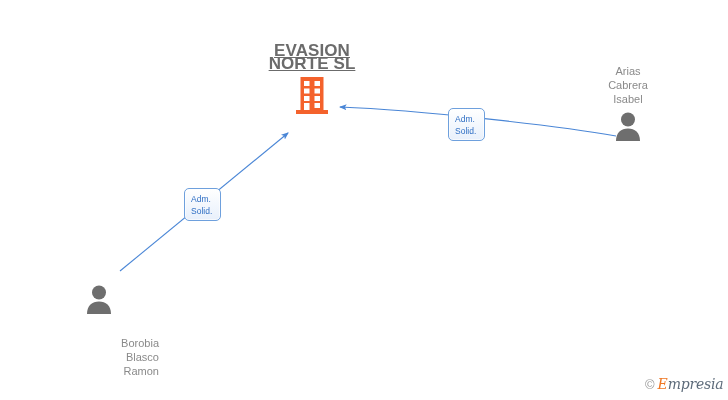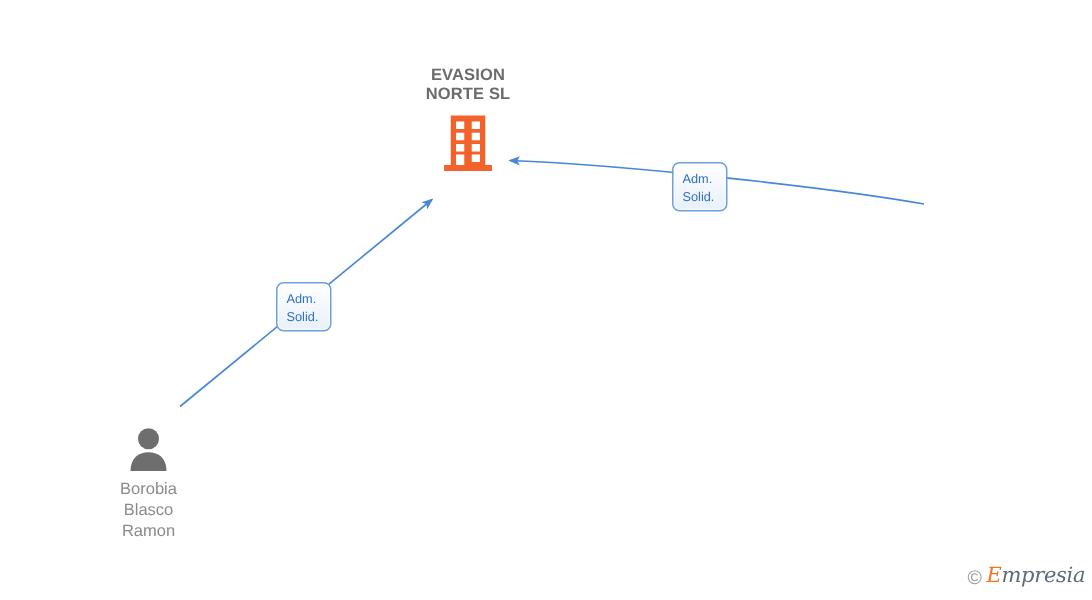--- a/index.html
+++ b/index.html
@@ -28,26 +28,27 @@
 
   
   .company-node {
     position: absolute;
     left: 252px;
     top: 44px;
     width: 120px;
     text-align: center;
   }
   .company-title {
-    font-size: 11px;
+    font-size: 17px;
     font-weight: bold;
     color: #6b6b6b;
     line-height: 13px;
     letter-spacing: 0.1px;
     white-space: pre-line;
+    text-decoration: underline;
   }
   .building-wrap {
     margin-top: 6px;
     display: flex;
     justify-content: center;
   }
 
   
   .person-node {
     position: absolute;
@@ -61,21 +62,21 @@
     font-size: 11px;
     color: #8a8a8a;
     line-height: 14px;
     white-space: pre-line;
   }
   .person-wrap {
     display: flex;
     justify-content: center;
   }
   .person-node.isabel .person-wrap { margin-top: 5px; }
-  .person-node.ramon  .person-name { margin-top: 5px; }
+  .person-node.ramon  .person-name { margin-top: 22px; text-align: right; }
 
   
   .rel-label {
     position: absolute;
     box-sizing: border-box;
     width: 37px;
     height: 33px;
     border: 1px solid #6ea0dd;
     border-radius: 5px;
     background: linear-gradient(to bottom, #ffffff 0%, #f2f7fd 55%, #e8f0fb 100%);
@@ -147,20 +148,31 @@
         <rect x="19.5" y="12.5" width="5.5" height="5" fill="#ffffff"></rect>
         <rect x="9" y="20" width="5.5" height="5" fill="#ffffff"></rect>
         <rect x="19.5" y="20" width="5.5" height="5" fill="#ffffff"></rect>
 
         <rect x="9" y="27" width="5.5" height="7" fill="#ffffff"></rect>
         <rect x="19.5" y="27" width="5.5" height="5" fill="#ffffff"></rect>
       </svg>
     </div>
   </div>
 
+  <div class="person-node isabel">
+    <div class="person-name">Arias
+Cabrera
+Isabel</div>
+    <div class="person-wrap">
+      <svg width="30" height="30" viewBox="0 0 30 30">
+        <circle cx="15" cy="8.5" r="7" fill="#6e6e6e"></circle>
+        <path d="M3,30 C3,21.5 8.2,17.5 15,17.5 C21.8,17.5 27,21.5 27,30 Z" fill="#6e6e6e"></path>
+      </svg>
+    </div>
+  </div>
 
   <div class="person-node ramon">
     <div class="person-wrap">
       <svg width="30" height="30" viewBox="0 0 30 30">
         <circle cx="15" cy="8.5" r="7" fill="#6e6e6e"></circle>
         <path d="M3,30 C3,21.5 8.2,17.5 15,17.5 C21.8,17.5 27,21.5 27,30 Z" fill="#6e6e6e"></path>
       </svg>
     </div>
     <div class="person-name">Borobia
 Blasco

